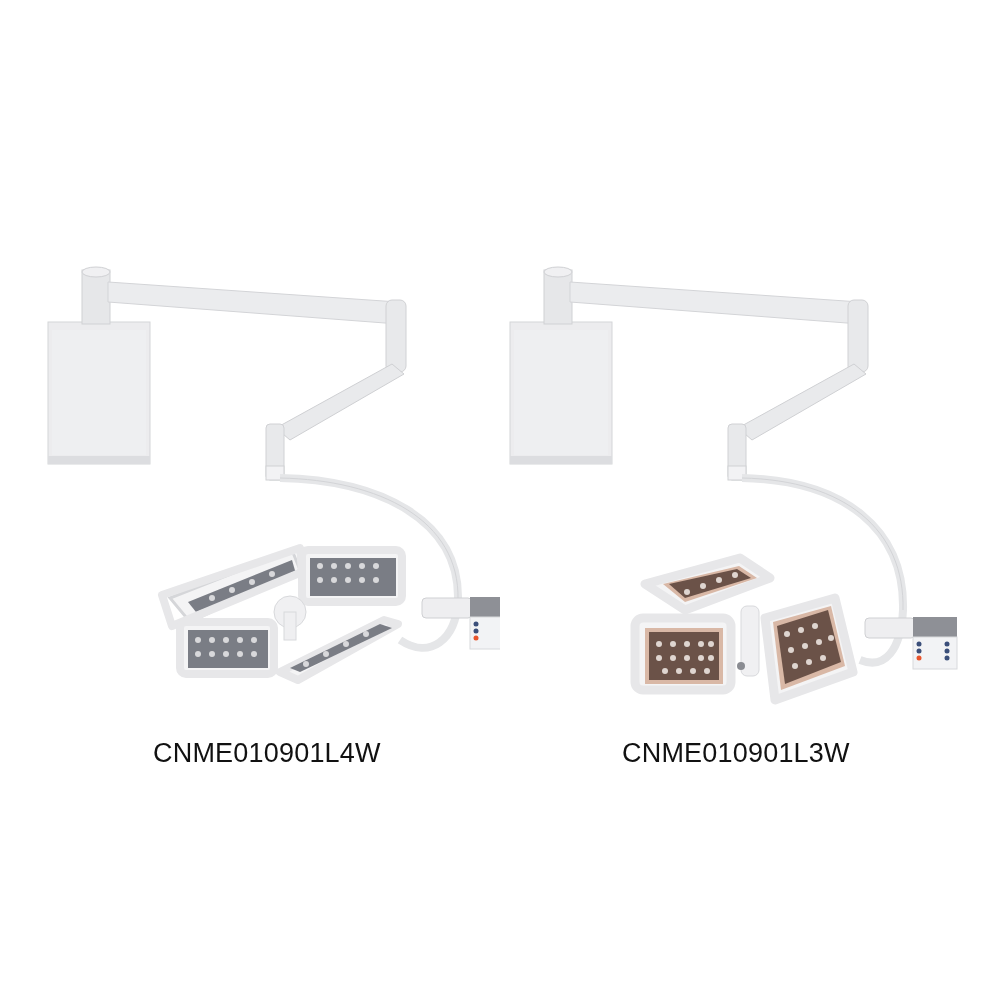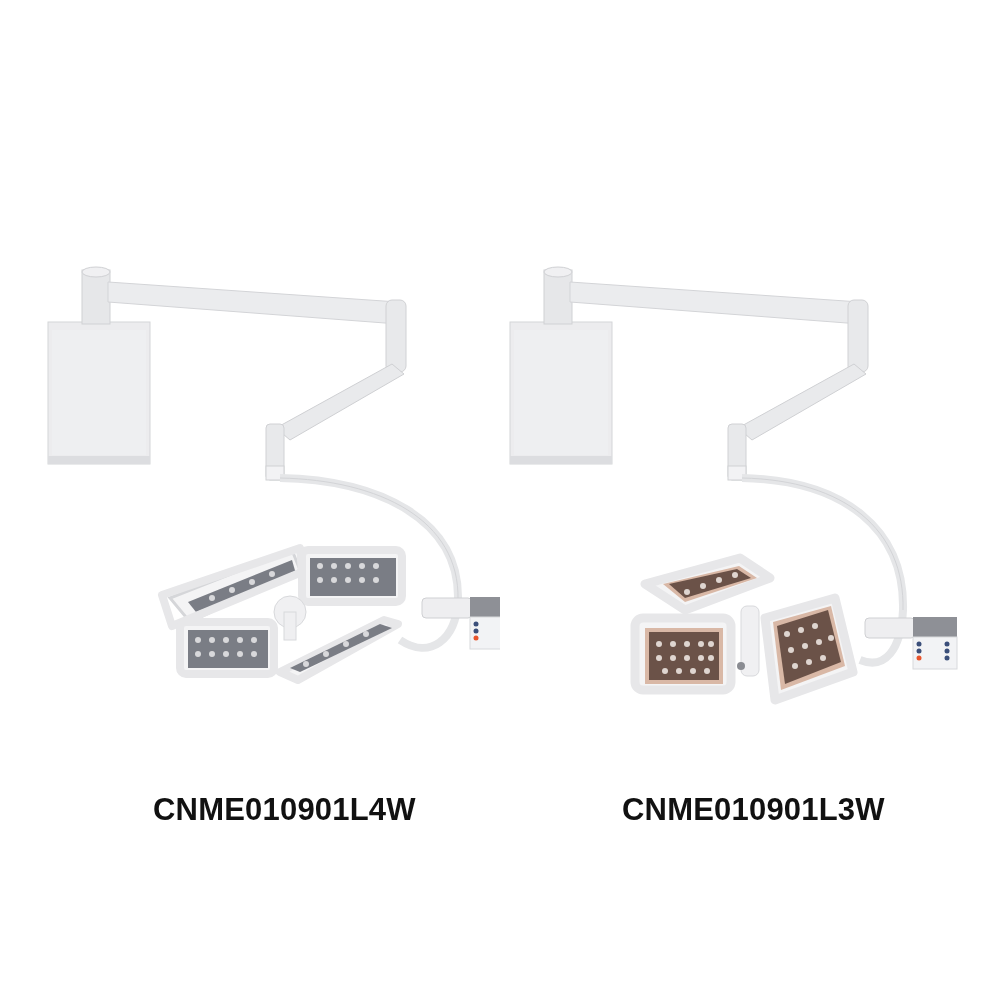--- a/index.html
+++ b/index.html
@@ -1,21 +1,21 @@
 <!DOCTYPE html>
 <html><head>
 <meta charset="utf-8">
 <style>
   html,body{margin:0;padding:0;background:#fff;}
   body{width:1000px;height:1000px;position:relative;overflow:hidden;font-family:"Liberation Sans",sans-serif;}
   .product{position:absolute;top:0;width:500px;height:1000px;}
   .product.left{left:0;}
   .product.right{left:465px;}
   svg{position:absolute;left:0;top:0;}
-  .caption{position:absolute;top:792px;font-size:31px;color:#111;letter-spacing:0.2px;white-space:nowrap;font-weight:bold;}
+  .caption{position:absolute;top:738px;font-size:27px;color:#111;letter-spacing:0.2px;white-space:nowrap;}
   .left .caption{left:153px;}
   .right .caption{left:157px;}
 </style>
 </head>
 <body>
 
 <div class="product left">
   <svg width="500" height="760" viewBox="0 0 500 760">
 
     <rect x="48" y="322" width="102" height="142" fill="#ececee" stroke="#d4d5d8"></rect>

